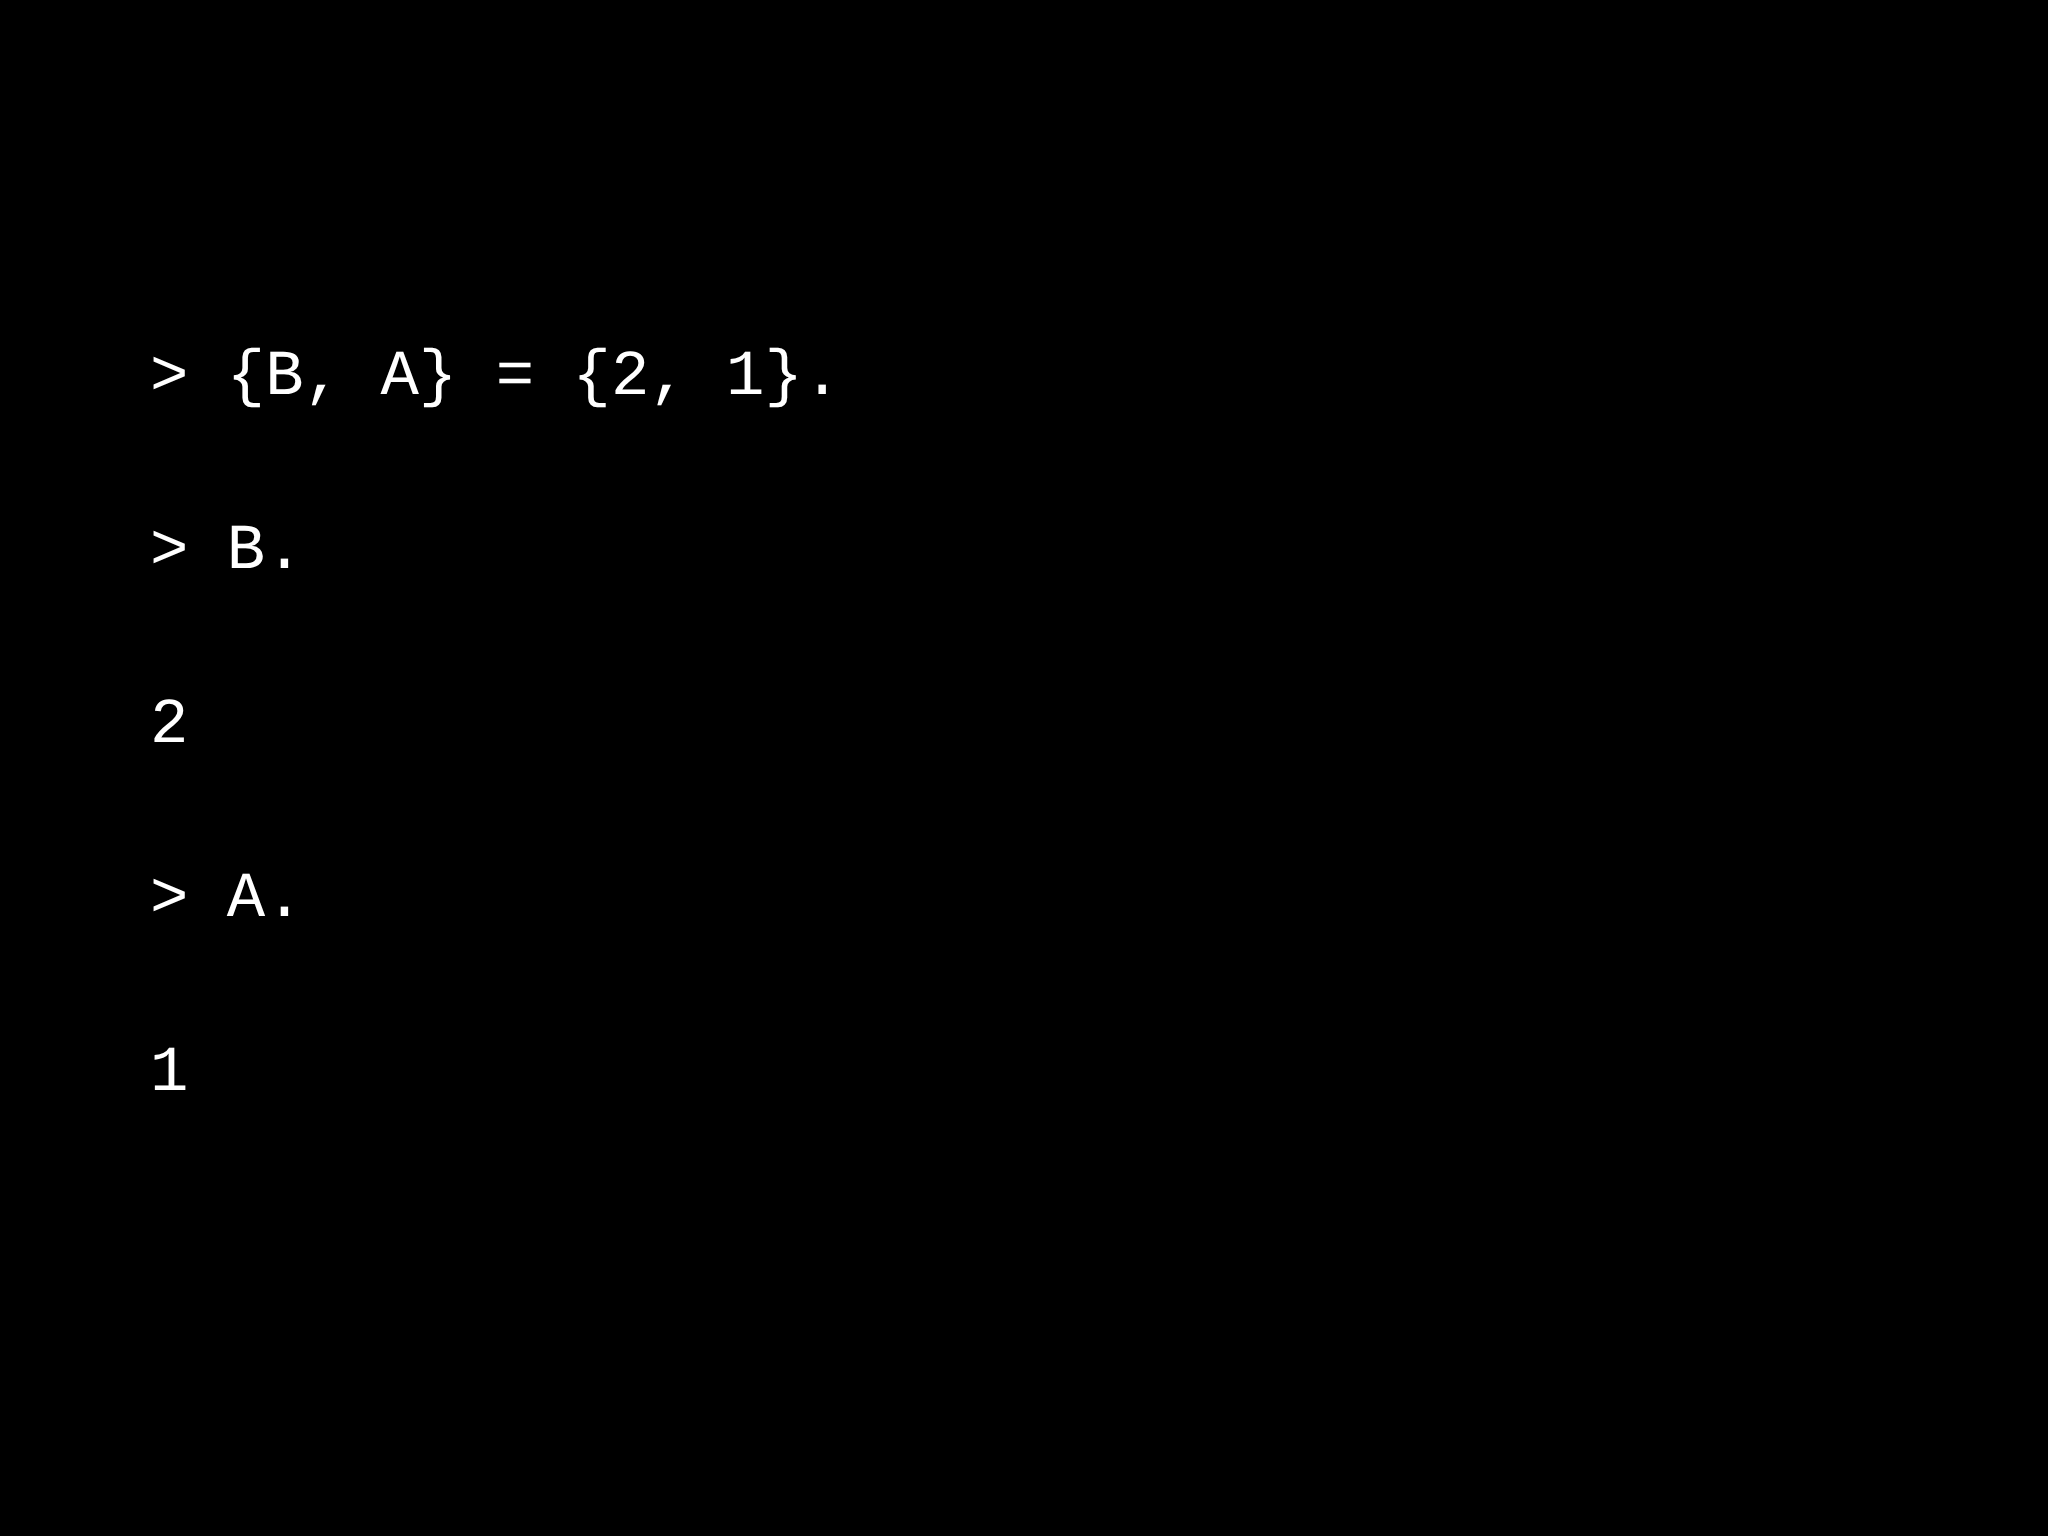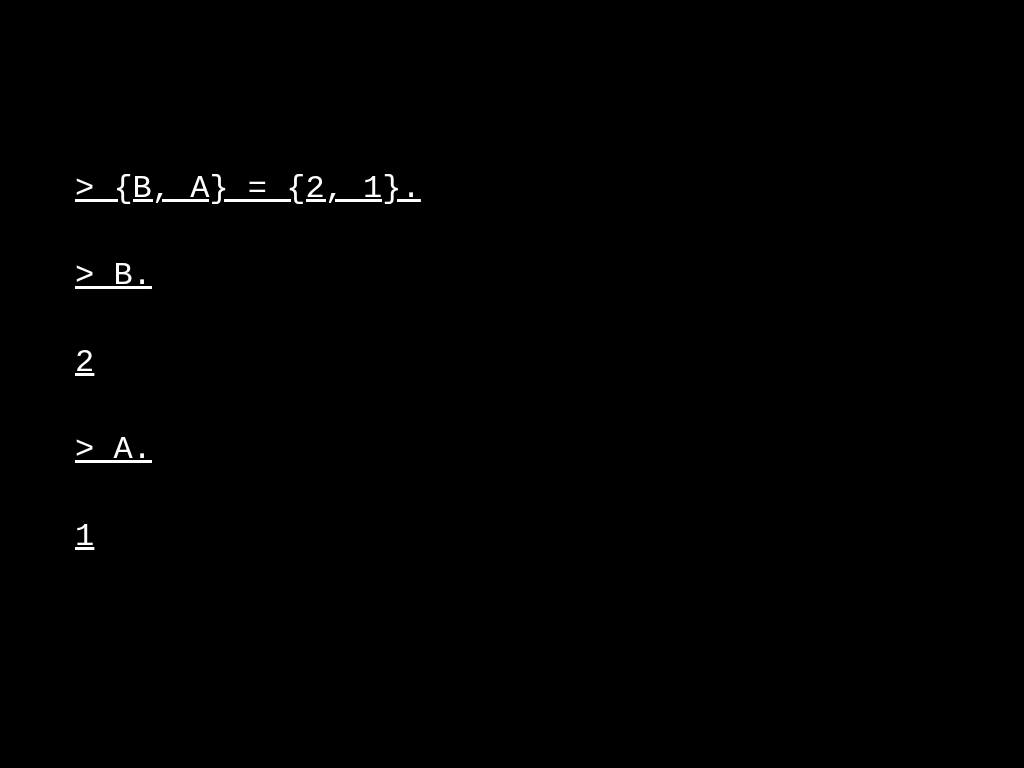--- a/index.html
+++ b/index.html
@@ -1,19 +1,18 @@
 <!DOCTYPE html>
 <html><head>
   <meta charset="utf-8">
   <style>
     * {
       margin: 0;
       padding: 0;
       box-sizing: border-box;
-      text-decoration: underline;
     }
     body {
       width: 1024px;
       height: 768px;
       background-color: #000000;
       color: #ffffff;
       font-family: 'Courier New', Courier, monospace;
       font-size: 32px;
       padding-left: 75px;
       padding-top: 170px;

